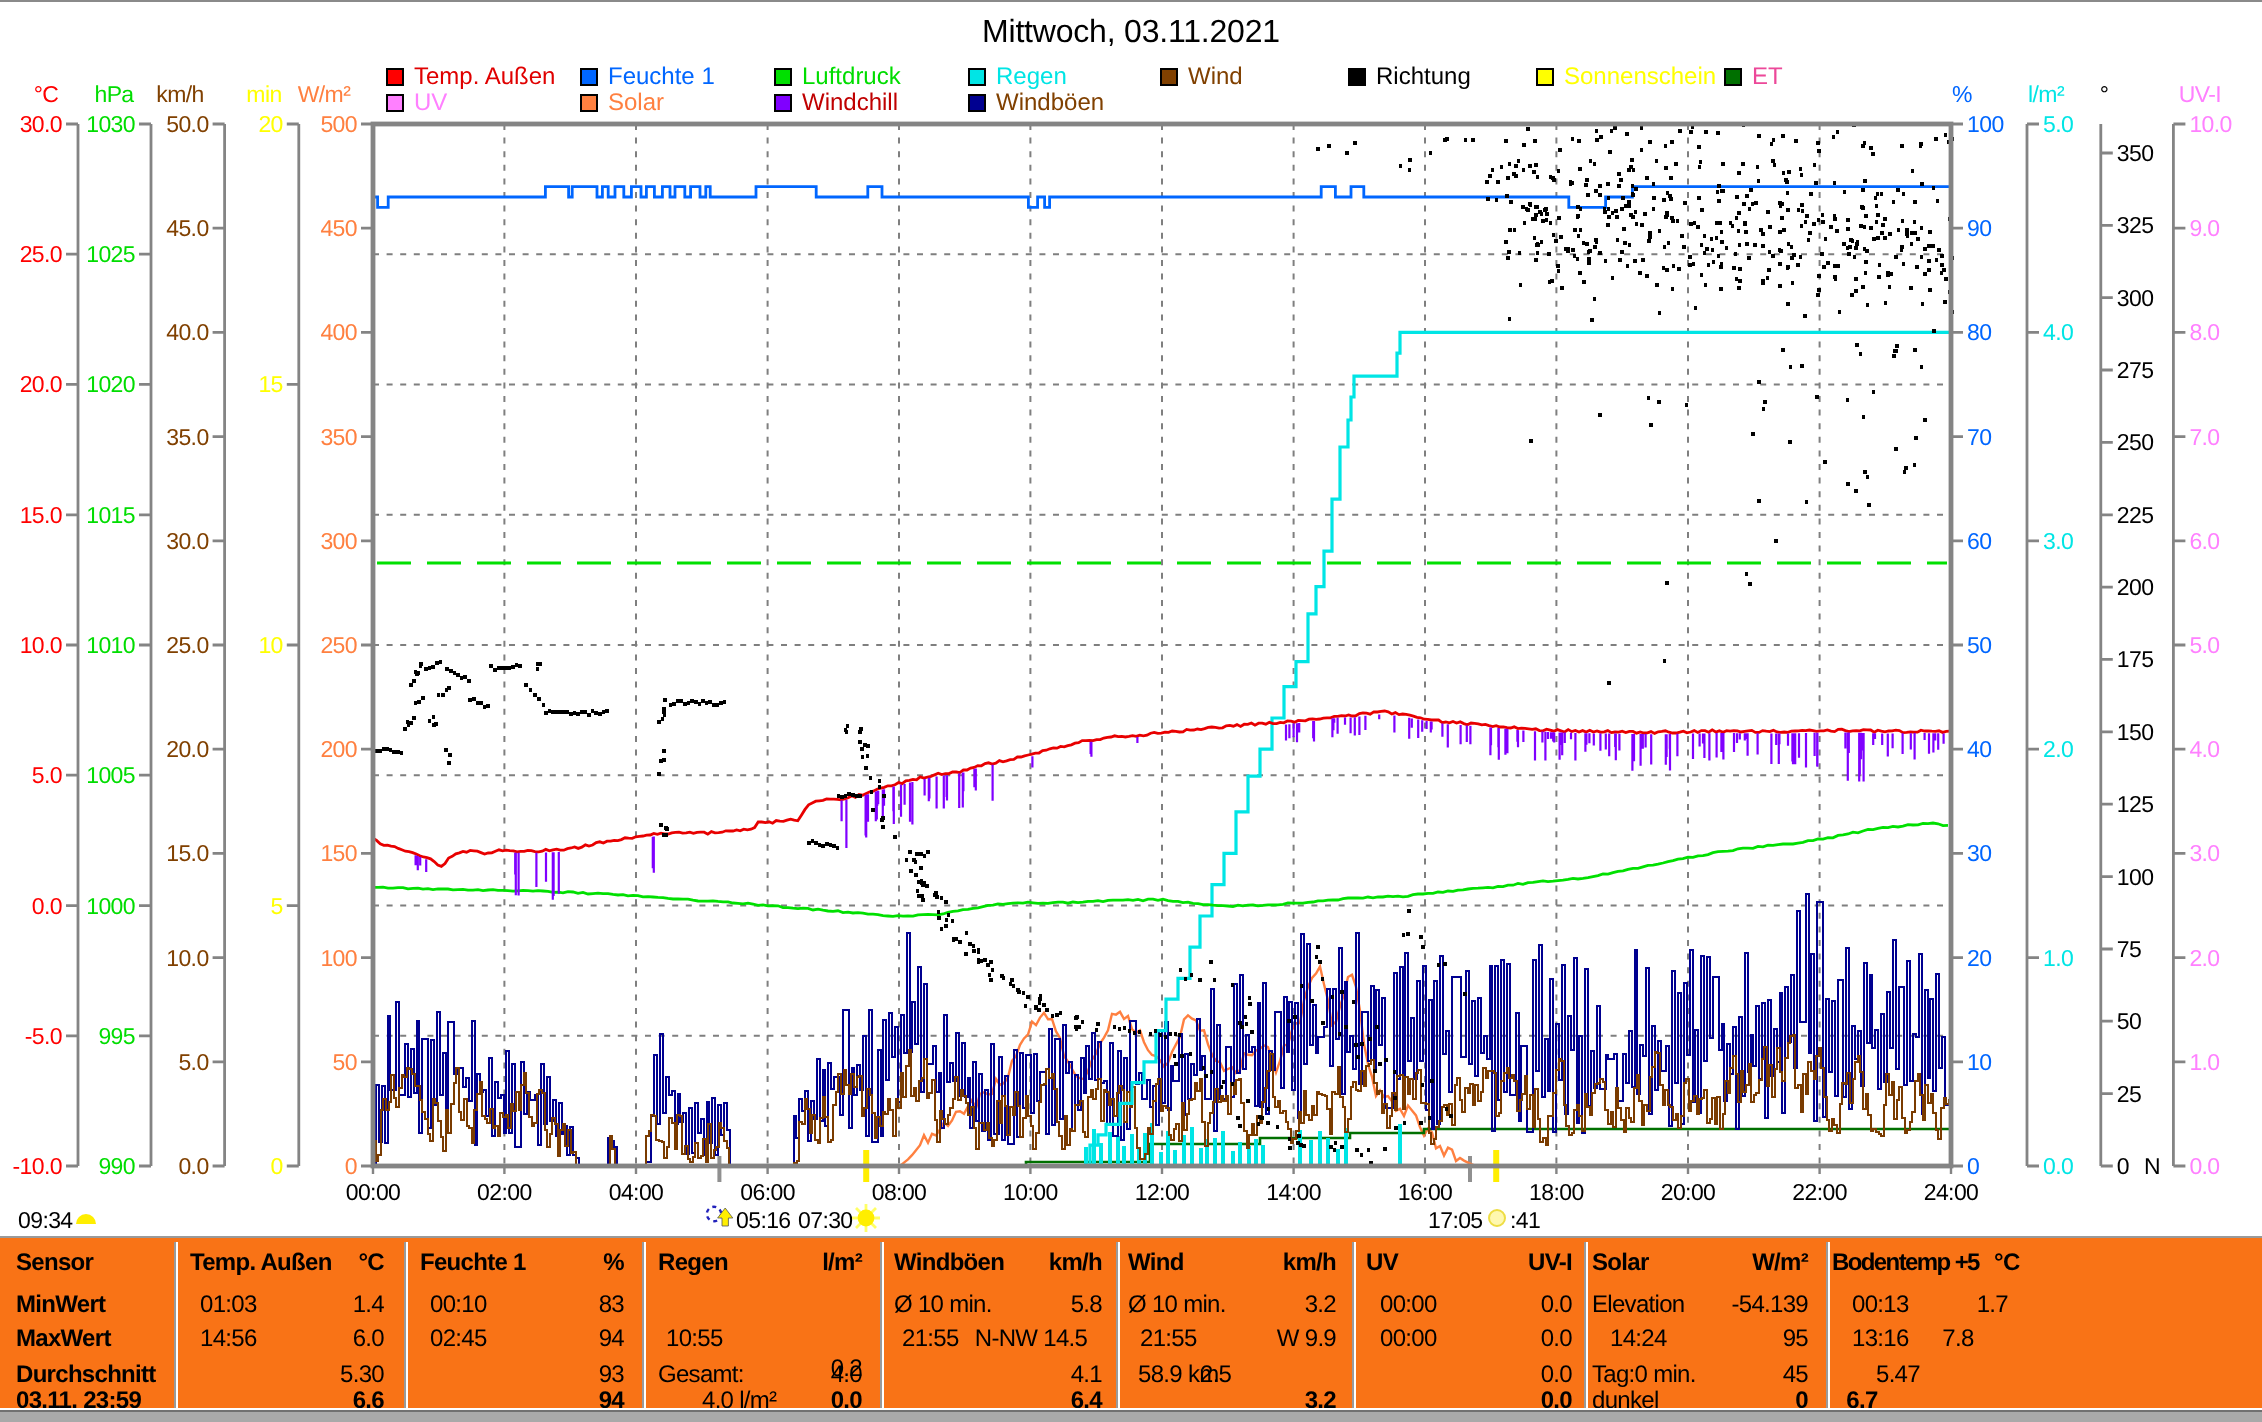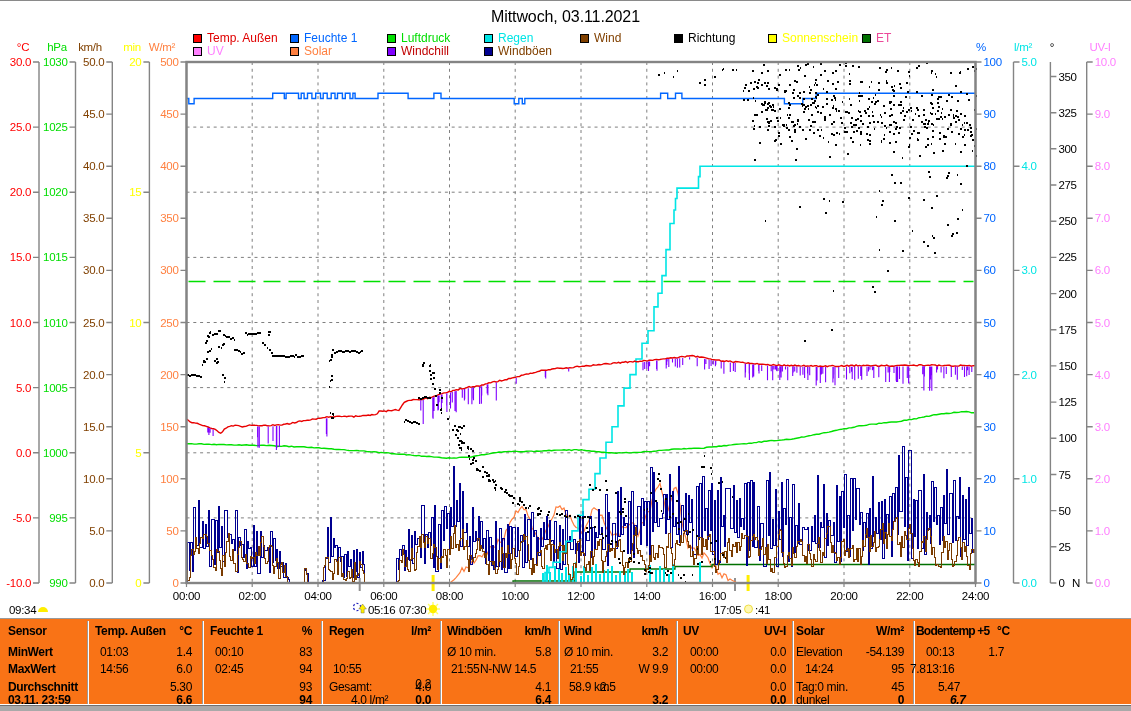--- a/index.html
+++ b/index.html
@@ -218,21 +218,21 @@
 <div class="tc " style="left:360.0px;top:58px;width:71.0px;text-align:right;">0.2</div>
 <div class="tc " style="left:329.0px;top:60.5px;">Gesamt:</div>
 <div class="tc " style="left:360.0px;top:60.5px;width:71.0px;text-align:right;">4.0</div>
 <div class="tc " style="left:331.0px;top:74.0px;margin-left:20px;">4.0 l/m²</div>
 <div class="tc b" style="left:360.0px;top:74.0px;width:71.0px;text-align:right;">0.0</div>
 <div class="tc b" style="left:447.0px;top:4.5px;">Windböen</div>
 <div class="tc b" style="left:480.0px;top:4.5px;width:71.0px;text-align:right;">km/h</div>
 <div class="tc " style="left:447.0px;top:25.5px;">Ø 10 min.</div>
 <div class="tc " style="left:480.0px;top:25.5px;width:71.0px;text-align:right;">5.8</div>
 <div class="tc " style="left:451.0px;top:43.0px;">21:55</div>
-<div class="tc " style="left:480.0px;top:43.0px;width:71.0px;text-align:left;">N-NW 14.5</div>
+<div class="tc " style="left:480.0px;top:43.0px;width:71.0px;text-align:center;">N-NW 14.5</div>
 <div class="tc " style="left:480.0px;top:60.5px;width:71.0px;text-align:right;">4.1</div>
 <div class="tc b" style="left:480.0px;top:74.0px;width:71.0px;text-align:right;">6.4</div>
 <div class="tc b" style="left:564.0px;top:4.5px;">Wind</div>
 <div class="tc b" style="left:600.0px;top:4.5px;width:68.0px;text-align:right;">km/h</div>
 <div class="tc " style="left:564.0px;top:25.5px;">Ø 10 min.</div>
 <div class="tc " style="left:600.0px;top:25.5px;width:68.0px;text-align:right;">3.2</div>
 <div class="tc " style="left:570.0px;top:43.0px;">21:55</div>
 <div class="tc " style="left:600.0px;top:43.0px;width:68.0px;text-align:right;">W 9.9</div>
 <div class="tc " style="left:569.0px;top:60.5px;">58.9 km</div>
 <div class="tc " style="left:600.0px;top:60.5px;width:68.0px;">2.5</div>
@@ -253,17 +253,17 @@
 <div class="tc " style="left:830.0px;top:43.0px;width:74.0px;text-align:right;">95</div>
 <div class="tc " style="left:796.0px;top:60.5px;">Tag:0 min.</div>
 <div class="tc " style="left:830.0px;top:60.5px;width:74.0px;text-align:right;">45</div>
 <div class="tc " style="left:796.0px;top:74.0px;">dunkel</div>
 <div class="tc b" style="left:830.0px;top:74.0px;width:74.0px;text-align:right;">0</div>
 <div class="tc b" style="left:916px;top:4.5px;letter-spacing:-0.8px">Bodentemp +5</div>
 <div class="tc b" style="left:997.0px;top:4.5px;">°C</div>
 <div class="tc " style="left:926.0px;top:25.5px;">00:13</div>
 <div class="tc " style="left:950.0px;top:25.5px;width:54.0px;text-align:right;">1.7</div>
 <div class="tc " style="left:926.0px;top:43.0px;">13:16</div>
-<div class="tc " style="left:910px;top:43.0px;width:42px;text-align:left;">7.8</div>
+<div class="tc " style="left:958px;top:43.0px;width:42px;text-align:center;">7.8</div>
 <div class="tc " style="left:938px;top:60.5px;width:54.0px;text-align:left;">5.47</div>
-<div class="tc b" style="left:950.0px;top:74.0px;width:54.0px;text-align:left;font-style:italic;">6.7</div>
+<div class="tc b" style="left:904px;top:74.0px;width:54.0px;text-align:center;">6.7</div>
 </div>
 <div id="bot"></div>
 </div>
 </body></html>

